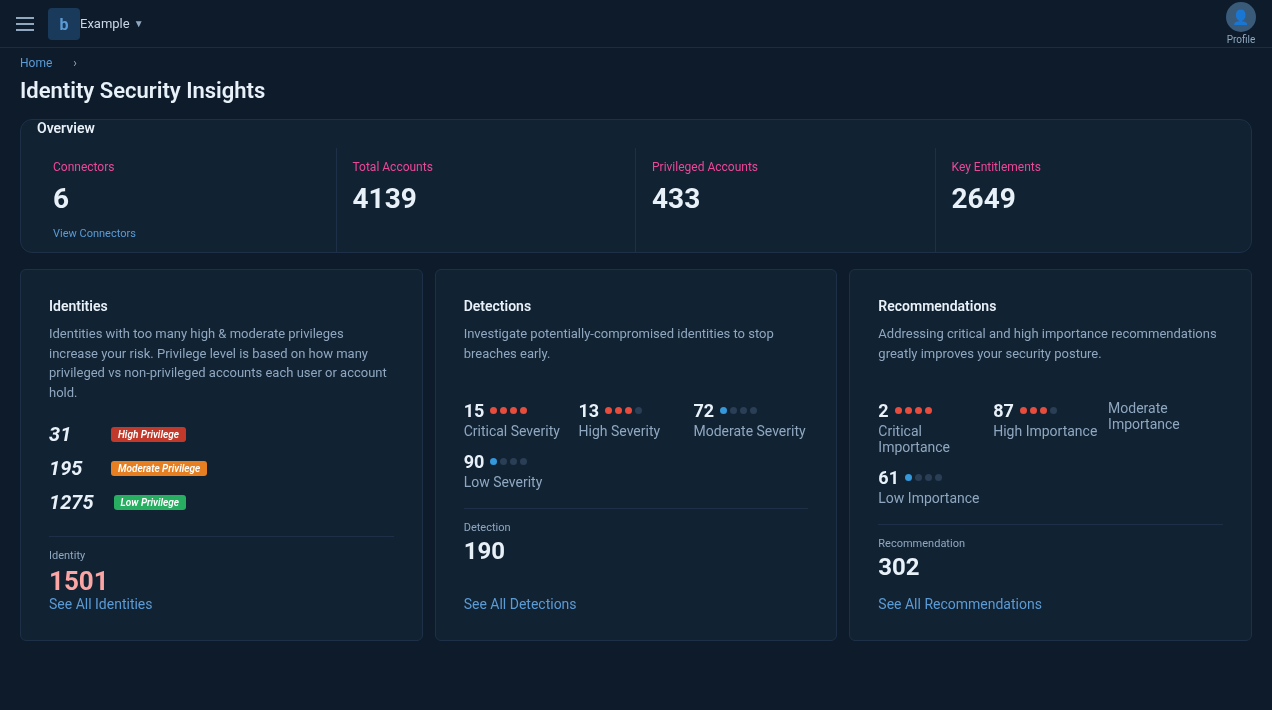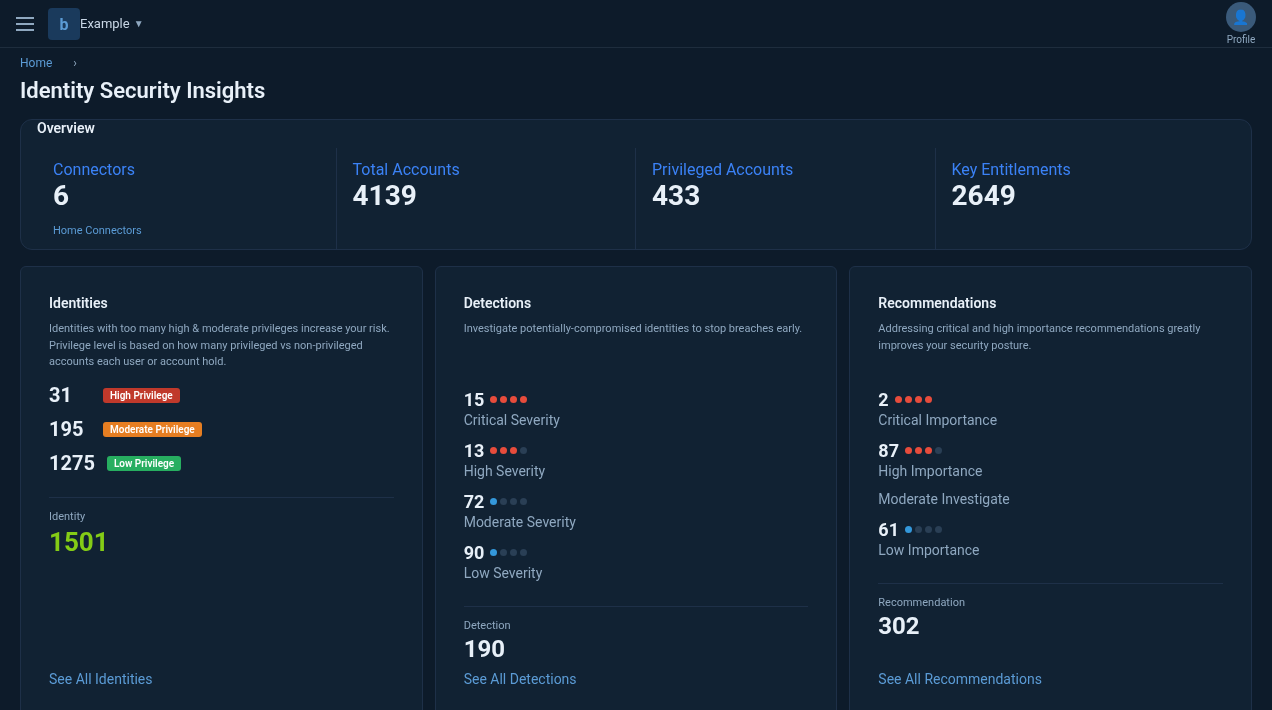--- a/index.html
+++ b/index.html
@@ -109,23 +109,23 @@
       display: grid;
       grid-template-columns: 1fr 1fr 1fr 1fr;
       gap: 0;
     }
     .stat-item {
       padding: 12px 16px;
       border-right: 1px solid #1e3048;
     }
     .stat-item:last-child { border-right: none; }
     .stat-label {
-      font-size: 16px;
-      color: #3b82f6;
-      margin-bottom: 0;
+      font-size: 12px;
+      color: #ec4899;
+      margin-bottom: 8px;
     }
     .stat-value {
       font-size: 28px;
       font-weight: 700;
       color: #e8f0f8;
       margin-bottom: 10px;
     }
     .stat-link {
       font-size: 11px;
       color: #5b9bd5;
@@ -147,33 +147,34 @@
       display: flex;
       flex-direction: column;
     }
     .panel-title {
       font-size: 14px;
       font-weight: 600;
       color: #e8f0f8;
       margin-bottom: 10px;
     }
     .panel-desc {
-      font-size: 11px;
+      font-size: 13px;
       color: #8fa8c0;
       line-height: 1.5;
-      margin-bottom: 12px;
+      margin-bottom: 20px;
       min-height: 50px;
     }
 
     
     .priv-row {
       display: flex;
       align-items: center;
-      gap: 12px;
+      gap: 20px;
       margin-bottom: 10px;
+      font-style: italic;
     }
     .priv-count {
       font-size: 20px;
       font-weight: 700;
       color: #e8f0f8;
       min-width: 42px;
     }
     .badge {
       font-size: 10px;
       padding: 2px 7px;
@@ -187,37 +188,36 @@
     .divider { border: none; border-top: 1px solid #1e3048; margin: 12px 0; }
 
     .identity-total-label {
       font-size: 11px;
       color: #8fa8c0;
       margin-bottom: 4px;
     }
     .identity-total-value {
       font-size: 26px;
       font-weight: 700;
-      color: #84cc16;
-      margin-bottom: 12px;
+      color: #fca5a5;
     }
     .see-all-link {
       font-size: 14px;
       color: #5b9bd5;
       text-decoration: none;
       cursor: pointer;
       margin-top: auto;
     }
 
     
     .det-grid {
       display: grid;
-      grid-template-columns: 1fr;
+      grid-template-columns: 1fr 1fr 1fr;
       gap: 0;
-      margin-bottom: 7px;
+      margin-bottom: 0;
     }
     .det-cell {
       padding: 6px 0;
     }
     .det-num-row {
       display: flex;
       align-items: center;
       gap: 6px;
       margin-bottom: 2px;
     }
@@ -293,21 +293,21 @@
 <h1 class="page-title">Identity Security Insights</h1>
 
 <div class="main-content">
 
   <div class="overview-card">
     <div class="overview-title">Overview</div>
     <div class="overview-stats">
       <div class="stat-item">
         <div class="stat-label">Connectors</div>
         <div class="stat-value">6</div>
-        <a class="stat-link">Home Connectors</a>
+        <a class="stat-link">View Connectors</a>
       </div>
       <div class="stat-item">
         <div class="stat-label">Total Accounts</div>
         <div class="stat-value">4139</div>
       </div>
       <div class="stat-item">
         <div class="stat-label">Privileged Accounts</div>
         <div class="stat-value">433</div>
       </div>
       <div class="stat-item">
@@ -435,21 +435,21 @@
               <div class="dot dot-critical"></div>
               <div class="dot dot-critical"></div>
               <div class="dot dot-critical"></div>
               <div class="dot dot-empty"></div>
             </div>
           </div>
           <div class="det-label">High Importance</div>
         </div>
 
         <div class="det-cell">
-          <div class="det-label">Moderate Investigate</div>
+          <div class="det-label">Moderate Importance</div>
         </div>
 
         <div class="det-cell">
           <div class="det-num-row">
             <span class="det-num">61</span>
             <div class="dots">
               <div class="dot dot-moderate"></div>
               <div class="dot dot-empty"></div>
               <div class="dot dot-empty"></div>
               <div class="dot dot-empty"></div>

